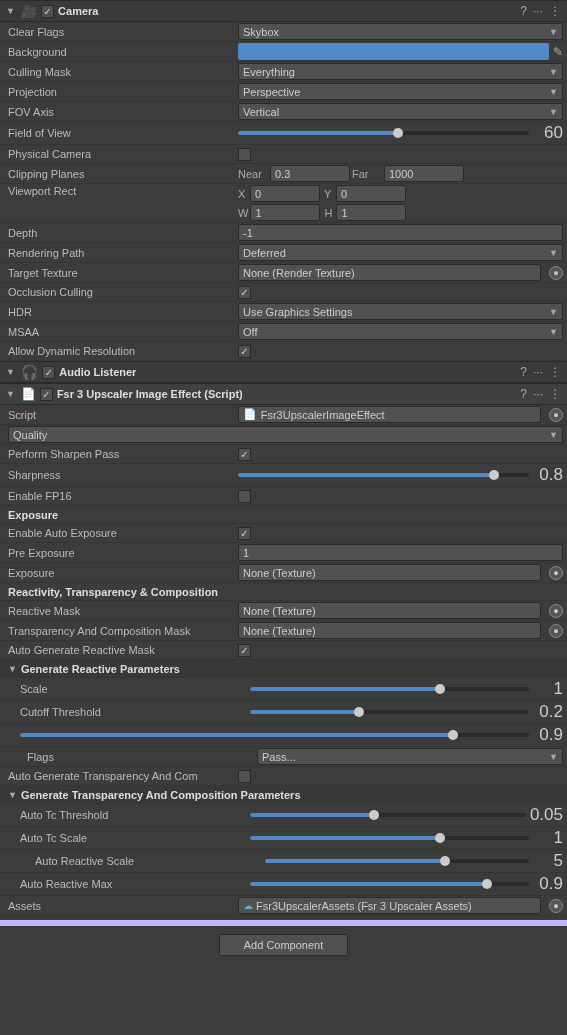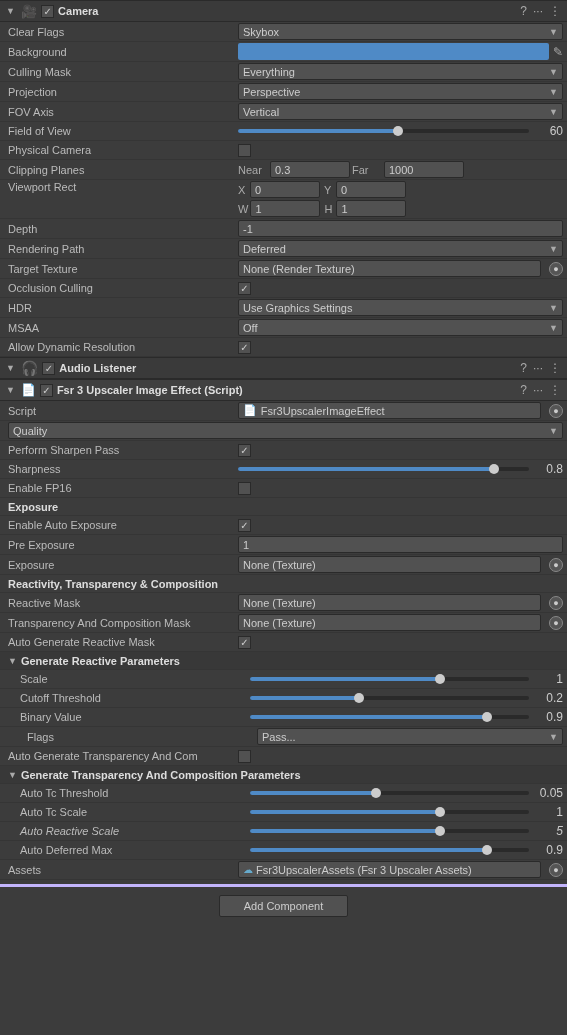--- a/index.html
+++ b/index.html
@@ -114,21 +114,21 @@
       border-radius: 50%;
       position: absolute;
       top: -3px;
       transform: translateX(-50%);
       cursor: pointer;
     }
     .slider-value {
       min-width: 30px;
       text-align: right;
       color: #ccc;
-      font-size: 12px;
+      font-size: 17px;
     }
 
     .checkbox {
       width: 13px;
       height: 13px;
       background: #515151;
       border: 1px solid #2a2a2a;
       display: flex;
       align-items: center;
       justify-content: center;
@@ -173,21 +173,21 @@
     .foldout-section {
       padding-left: 12px;
     }
 
     .add-component-bar {
       display: flex;
       justify-content: center;
       align-items: center;
       padding: 8px;
       background: #3c3c3c;
-      border-top: 3px solid #c4b5fd;
+      border-top: 6px solid #c4b5fd;
       margin-top: 4px;
     }
     .add-component-btn {
       background: #515151;
       border: 1px solid #2a2a2a;
       color: #ccc;
       font-size: 11px;
       padding: 4px 24px;
       cursor: pointer;
       border-radius: 2px;
@@ -590,21 +590,20 @@
         <div class="slider-track">
           <div class="slider-fill" style="width:39%;"></div>
           <div class="slider-thumb" style="left:39%;"></div>
         </div>
         <span class="slider-value">0.2</span>
       </div>
     </div>
   </div>
 
   <div class="property-row foldout-section" style="padding-left:20px;">
-    <div class="property-label">Binary Value</div>
     <div class="property-value">
       <div class="slider-container">
         <div class="slider-track">
           <div class="slider-fill" style="width:85%;"></div>
           <div class="slider-thumb" style="left:85%;"></div>
         </div>
         <span class="slider-value">0.9</span>
       </div>
     </div>
   </div>
@@ -650,35 +649,35 @@
       <div class="slider-container">
         <div class="slider-track">
           <div class="slider-fill" style="width:68%;"></div>
           <div class="slider-thumb" style="left:68%;"></div>
         </div>
         <span class="slider-value">1</span>
       </div>
     </div>
   </div>
 
-  <div class="property-row foldout-section" style="padding-left:20px;font-style:italic;">
+  <div class="property-row foldout-section" style="padding-left:35px;">
     <div class="property-label">Auto Reactive Scale</div>
     <div class="property-value">
       <div class="slider-container">
         <div class="slider-track">
           <div class="slider-fill" style="width:68%;"></div>
           <div class="slider-thumb" style="left:68%;"></div>
         </div>
         <span class="slider-value">5</span>
       </div>
     </div>
   </div>
 
   <div class="property-row foldout-section" style="padding-left:20px;">
-    <div class="property-label">Auto Deferred Max</div>
+    <div class="property-label">Auto Reactive Max</div>
     <div class="property-value">
       <div class="slider-container">
         <div class="slider-track">
           <div class="slider-fill" style="width:85%;"></div>
           <div class="slider-thumb" style="left:85%;"></div>
         </div>
         <span class="slider-value">0.9</span>
       </div>
     </div>
   </div>

